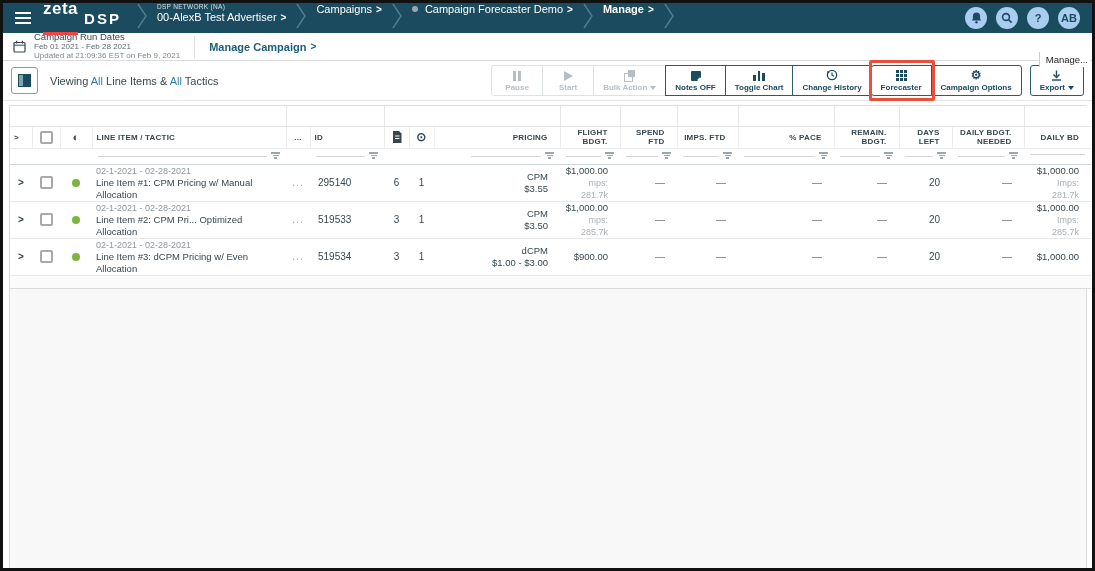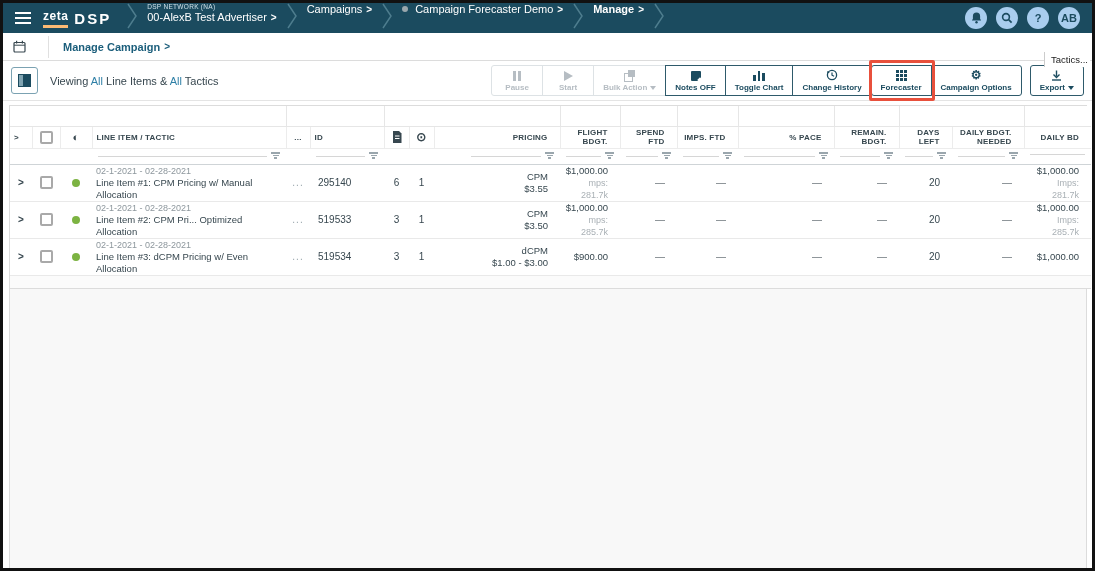--- a/index.html
+++ b/index.html
@@ -13,21 +13,21 @@
     color:#37474f;
   }
   
   .topbar {
     height:30px; background:#1b4b5f; display:flex; align-items:stretch;
     color:#fff; position:relative;
   }
   .hamburger { width:38px; display:flex; flex-direction:column; justify-content:center; gap:3px; padding-left:12px; cursor:pointer; }
   .hamburger span { display:block; width:16px; height:2px; background:#fff; }
   .logo { display:flex; align-items:center; gap:6px; padding:0 14px 0 2px; }
-  .logo .zeta { font-weight:bold; font-size:12px; letter-spacing:0.5px; border-bottom:3px solid #fdba74; line-height:15px; padding-bottom:1px; }
+  .logo .zeta { font-weight:bold; font-size:17px; letter-spacing:0.5px; border-bottom:3px solid #ef4444; line-height:15px; padding-bottom:16px; }
   .logo .dsp { font-size:15px; letter-spacing:2px; font-weight:bold; }
   .crumbs { display:flex; align-items:flex-start; flex:1; }
   .crumb-sep { display:flex; align-items:center; margin:0 2px; }
   .crumb { display:flex; flex-direction:column; justify-content:center; padding:0 8px; font-size:11px; white-space:nowrap; }
   .crumb .net { font-size:6.5px; letter-spacing:0.3px; color:#cfe0e8; margin-bottom:1px; }
   .crumb-line { display:flex; align-items:center; gap:4px; }
   .crumb.bold { font-weight:bold; }
   .dot-gray { width:6px; height:6px; border-radius:50%; background:#9aa7ad; display:inline-block; margin-right:3px; }
   .chev-txt { font-size:10px; font-weight:bold; }
   .topbar-right { display:flex; align-items:center; gap:9px; padding-right:12px; }
@@ -202,26 +202,31 @@
 
 <div class="subbar">
   <span class="cal-icon">
     <svg width="13" height="13" viewBox="0 0 13 13">
         <rect x="1" y="2.5" width="11" height="9.5" rx="1" fill="none" stroke="#37474f" stroke-width="1.2"></rect>
         <line x1="3.6" y1="0.8" x2="3.6" y2="3.5" stroke="#37474f" stroke-width="1.2"></line>
         <line x1="9.4" y1="0.8" x2="9.4" y2="3.5" stroke="#37474f" stroke-width="1.2"></line>
         <line x1="1" y1="5.2" x2="12" y2="5.2" stroke="#37474f" stroke-width="1"></line>
       </svg>
   </span>
+  <div class="rundates">
+    <span class="t1">Campaign Run Dates</span>
+    <span class="t2">Feb 01 2021 - Feb 28 2021</span>
+    <span class="t3">Updated at 21:09:36 EST on Feb 9, 2021</span>
+  </div>
   <div class="v-div"></div>
   <div class="manage-link">
     <span>Manage Campaign</span>
     <span class="chev-txt">&gt;</span>
   </div>
-  <div class="loading">Tactics...</div>
+  <div class="loading">Manage...</div>
 </div>
 
 <div class="toolbar">
   <div class="view-btn">
       <span class="sq"></span>
     </div>
   <div class="viewing">
     <span>Viewing</span>
     <span class="all">All</span>
     <span>Line Items &amp;</span>

